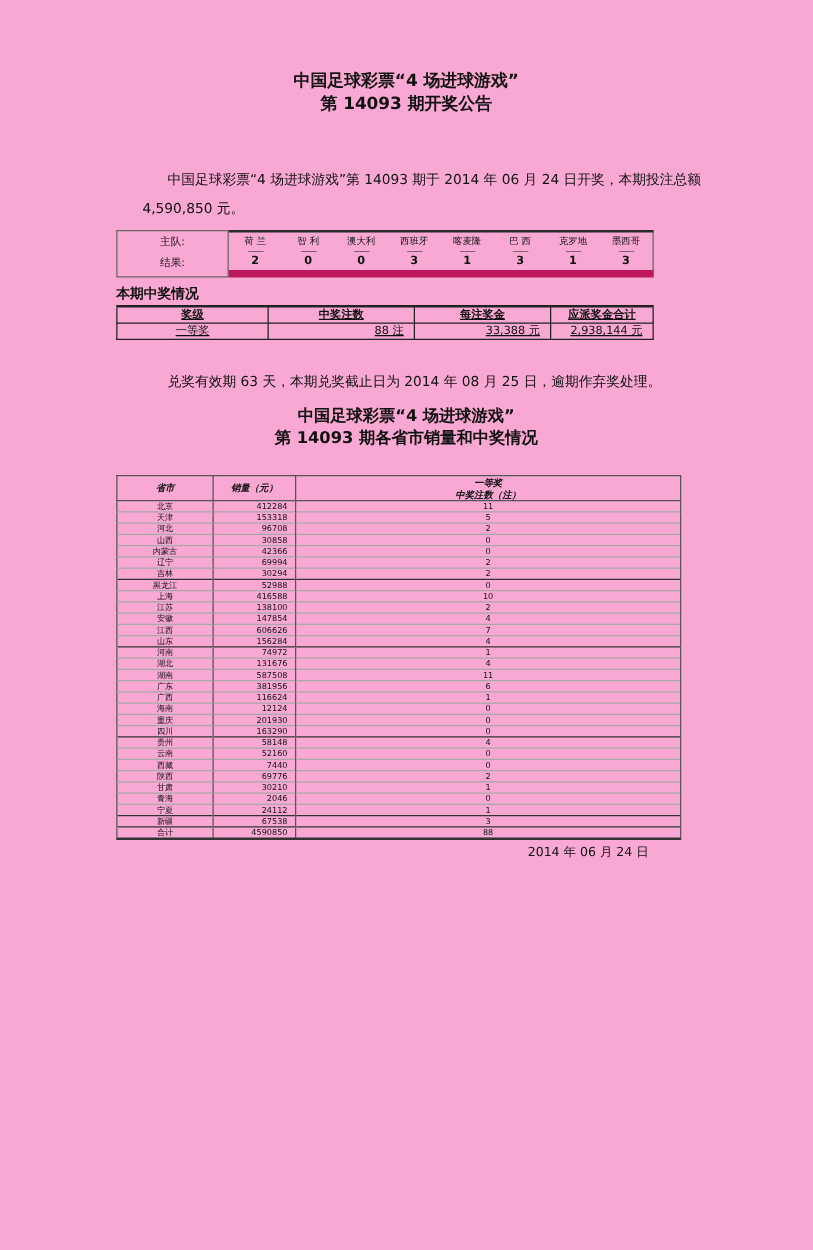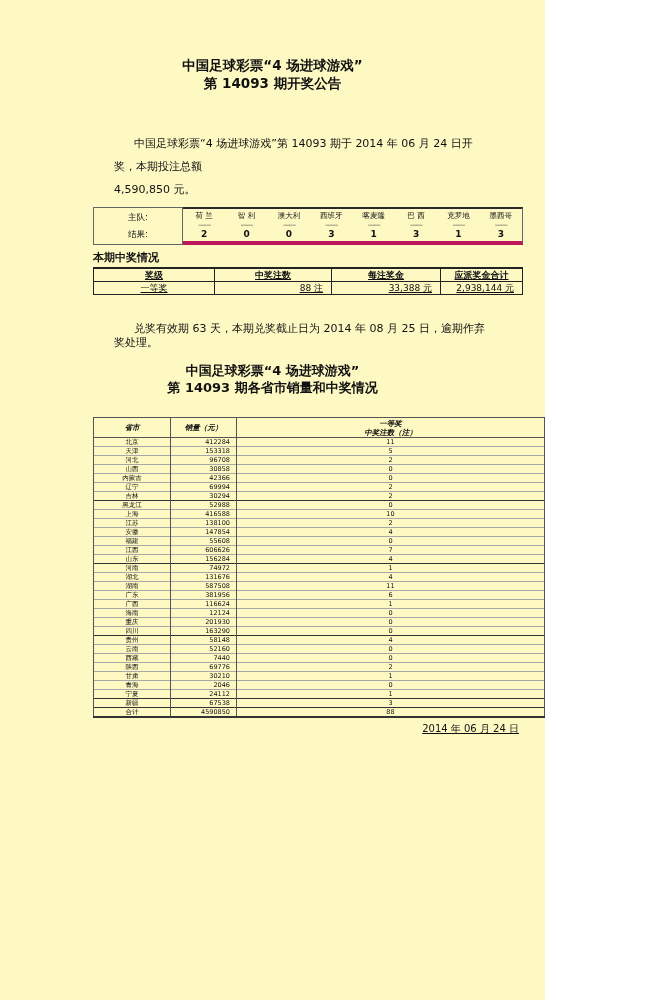--- a/index.html
+++ b/index.html
@@ -1,26 +1,26 @@
 <!DOCTYPE html>
 <html><head>
 <meta charset="utf-8">
 <style>
   html,body{margin:0;padding:0;background:#fff;}
   body{width:650px;height:1000px;font-family:"DejaVu Sans",sans-serif;color:#111;}
-  .page{position:relative;width:545px;height:1000px;overflow:hidden;background:#fef9c3;}
+  .page{position:relative;width:650px;height:1000px;overflow:hidden;background:#f9a8d4;}
 
   .h1{margin:56px 0 0;text-align:center;font-size:13.5px;line-height:18px;font-weight:bold;}
   .intro{margin:40px 60px 0 114px;font-size:11px;line-height:23px;text-indent:20px;}
 
   
   .match{display:flex;margin:6px 0 0 93px;width:430px;height:38px;box-sizing:border-box;}
   .mlabels{width:90px;box-sizing:border-box;border:1px solid #666;display:flex;flex-direction:column;justify-content:space-between;padding:3px 0;}
   .mlabel{font-size:8.5px;line-height:13px;text-align:center;}
-  .mteams{flex:1;display:flex;box-sizing:border-box;border-top:2px solid #2a2a2a;border-bottom:4px solid #be185d;border-right:1px solid #666;}
+  .mteams{flex:1;display:flex;box-sizing:border-box;border-top:2px solid #2a2a2a;border-bottom:6px solid #be185d;border-right:1px solid #666;}
   .mcol{flex:1;display:flex;flex-direction:column;align-items:center;justify-content:space-between;padding:2px 0;box-sizing:border-box;}
   .mname{font-size:7.5px;white-space:nowrap;}
   .mdash{font-size:7px;line-height:3px;letter-spacing:-1px;color:#333;}
   .mscore{font-size:9px;font-weight:bold;}
 
   .ptitle{width:430px;margin:6px 0 0 93px;font-size:11px;font-weight:bold;line-height:14px;}
   table{border-collapse:collapse;}
   .prize{margin:2px 0 0 93px;width:430px;border:1px solid #222;border-top:2px solid #222;text-decoration:underline;}
   .prize th{border:1px solid #222;font-size:9px;line-height:12px;height:12px;padding:0 4px;font-weight:bold;text-align:center;}
   .prize td{border:1px solid #222;font-size:9px;line-height:12px;height:12px;padding:0 8px;}
@@ -34,21 +34,21 @@
   .prov{margin:21px 0 0 93px;width:452px;border:1px solid #555;border-bottom:2px solid #333;}
   .prov th{border:1px solid #555;font-size:7.5px;line-height:9px;font-weight:bold;padding:0;height:19px;text-align:center;font-style:italic;}
   .prov td{border-left:1px solid #555;border-right:1px solid #555;border-top:1px solid #a8a8a8;font-size:6.5px;line-height:7px;height:7px;padding:0.5px 0;}
   .prov tr.heavy td{border-top:1.5px solid #333;}
   .prov col.c1{width:77px;}
   .prov col.c2{width:66px;}
   .pname{text-align:center;}
   .psales{text-align:right;padding-right:6px !important;}
   .pcount{text-align:center;}
 
-  .fdate{width:452px;margin:4px 0 0 93px;box-sizing:border-box;text-align:right;padding-right:26px;font-size:10px;line-height:13px;text-decoration:underline;}
+  .fdate{width:452px;margin:4px 0 0 93px;box-sizing:border-box;text-align:right;padding-right:26px;font-size:10px;line-height:13px;}
 </style>
 </head>
 <body>
 
 <div class="page">
 
   <div class="h1">
     <div>中国足球彩票“4 场进球游戏”</div>
     <div>第 14093 期开奖公告</div>
   </div>
@@ -196,25 +196,20 @@
           <td class="pname">江苏</td>
           <td class="psales">138100</td>
           <td class="pcount">2</td>
         </tr>
         <tr>
           <td class="pname">安徽</td>
           <td class="psales">147854</td>
           <td class="pcount">4</td>
         </tr>
         <tr>
-          <td class="pname">福建</td>
-          <td class="psales">55608</td>
-          <td class="pcount">0</td>
-        </tr>
-        <tr>
           <td class="pname">江西</td>
           <td class="psales">606626</td>
           <td class="pcount">7</td>
         </tr>
         <tr>
           <td class="pname">山东</td>
           <td class="psales">156284</td>
           <td class="pcount">4</td>
         </tr>
         <tr class="heavy">

